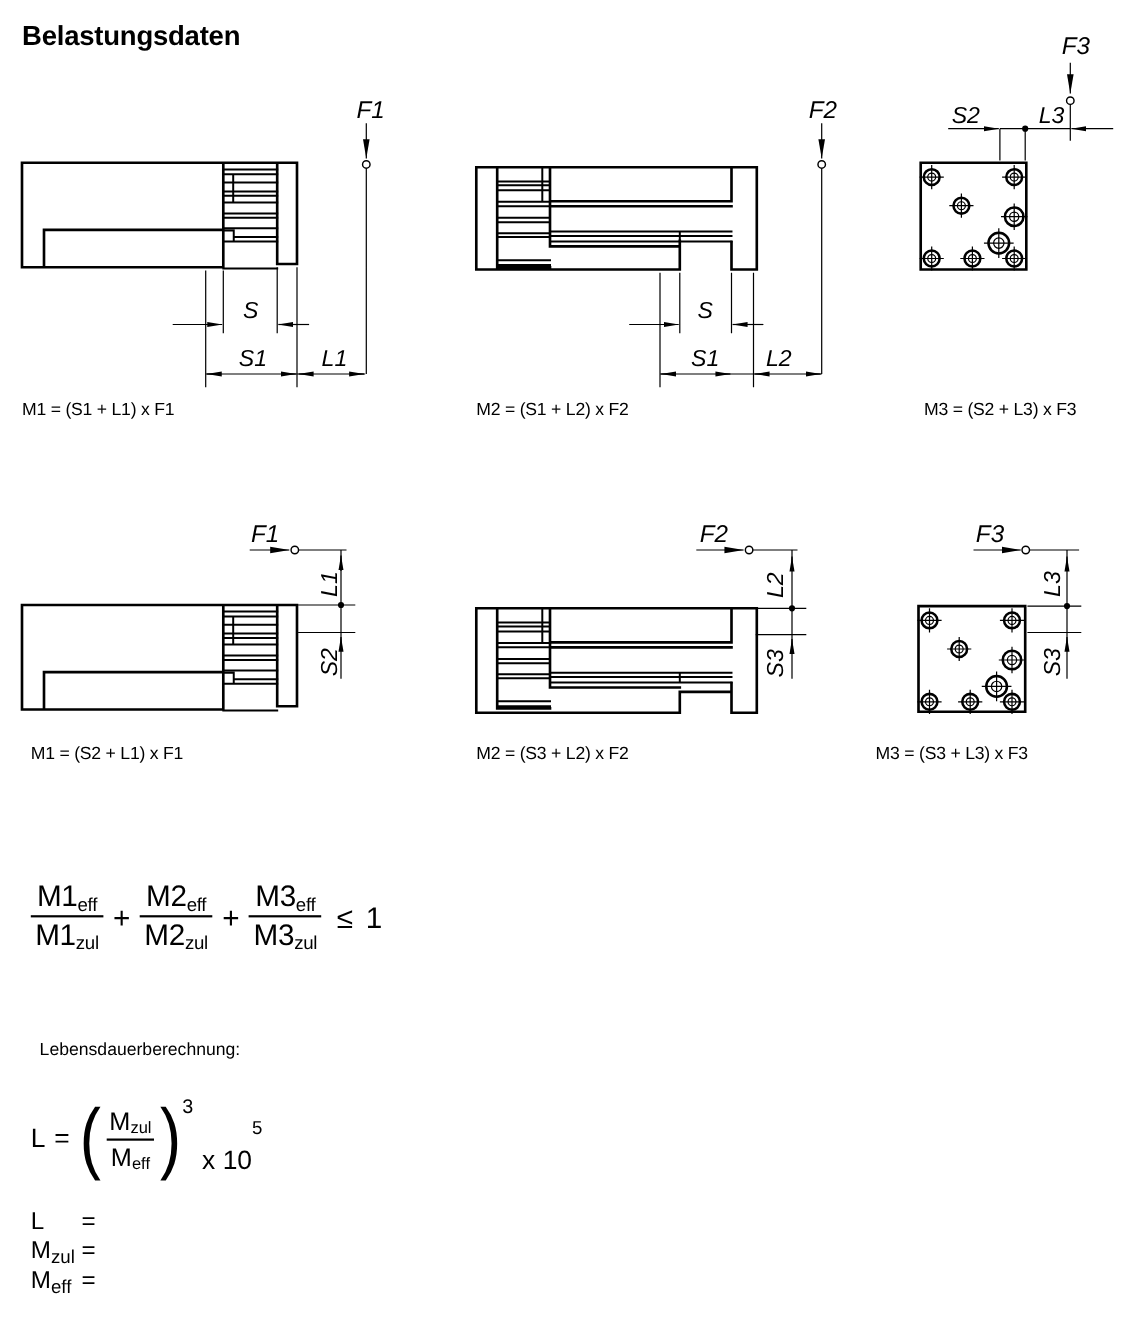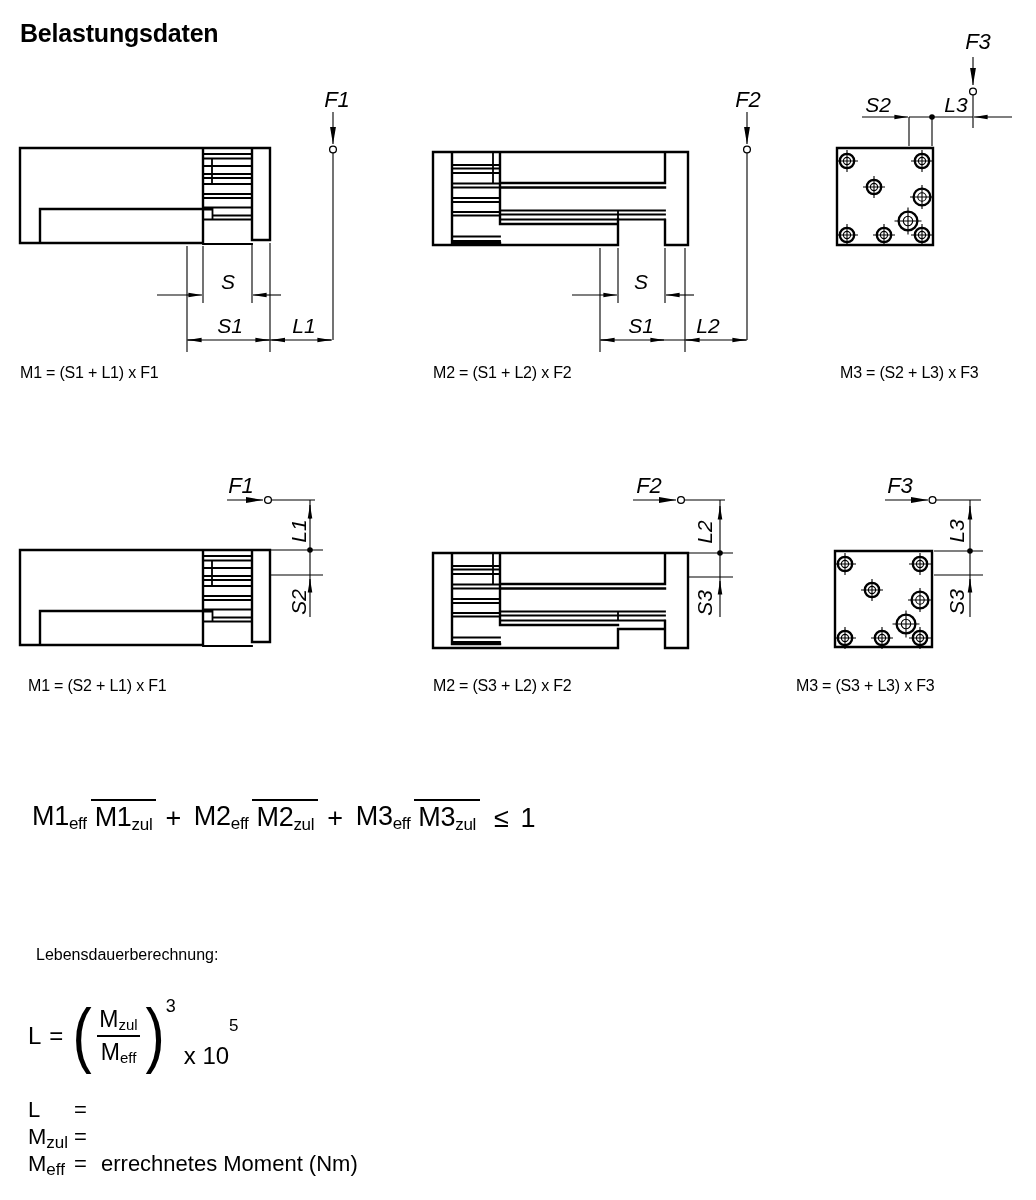--- a/index.html
+++ b/index.html
@@ -14,21 +14,21 @@
   .pin{fill:#fff;stroke:#000;stroke-width:1.3;}
   .co{fill:none;stroke:#000;stroke-width:2.3;}
   .ci{fill:none;stroke:#000;stroke-width:1.1;}
   .cx{fill:none;stroke:#000;stroke-width:1.1;}
   .dlabel{font:italic 21px "Liberation Sans",sans-serif;fill:#000;}
   .flabel{font:italic 22px "Liberation Sans",sans-serif;fill:#000;}
   
   .title{position:absolute;left:20px;top:19px;font-size:25px;font-weight:bold;letter-spacing:-0.2px;}
   .formula{position:absolute;font-size:16px;letter-spacing:-0.2px;white-space:nowrap;}
   .msum{position:absolute;left:28px;top:799px;display:flex;align-items:center;font-size:27px;letter-spacing:-0.3px;}
-  .mfrac{display:flex;flex-direction:row;align-items:center;}
+  .mfrac{display:flex;flex-direction:column;align-items:center;}
   .mcell{padding:1px 4px;white-space:nowrap;}
   .mden{border-top:2.5px solid #000;}
   .msum sub,.legend sub,.lfrac sub{font-size:17px;vertical-align:-4px;line-height:0;}
   .plus{margin:0 9px;position:relative;top:2px;}
   .leq{margin-left:14px;position:relative;top:2px;letter-spacing:2px;white-space:nowrap;}
   .lhead{position:absolute;left:36px;top:946px;font-size:16px;}
   .lform{position:absolute;left:28px;top:994px;height:84px;display:flex;align-items:center;font-size:24px;}
   .lparen{font-size:72px;font-weight:400;line-height:0.9;transform:scaleX(0.8);margin:0 -1px;position:relative;top:-2px;}
   .lfrac{display:flex;flex-direction:column;align-items:center;font-size:23px;margin:0 2px;}
   .lfrac sub{font-size:15px;vertical-align:-3px;}
@@ -237,15 +237,14 @@
     <span class="sym"><span>L</span><sub></sub></span>
     <span class="eq">=</span>
   </div>
   <div class="lrow">
     <span class="sym"><span>M</span><sub>zul</sub></span>
     <span class="eq">=</span>
   </div>
   <div class="lrow">
     <span class="sym"><span>M</span><sub>eff</sub></span>
     <span class="eq">=</span>
-    <span class="desc">errechnetes Moment (Nm)</span>
   </div>
 </div>
 
 </body></html>

